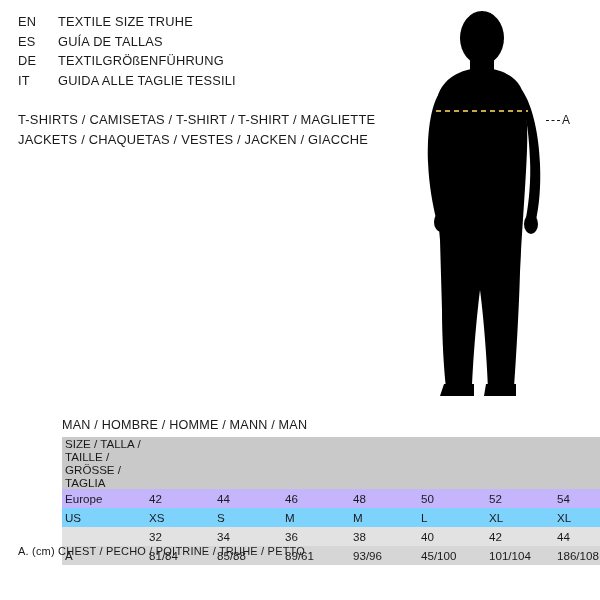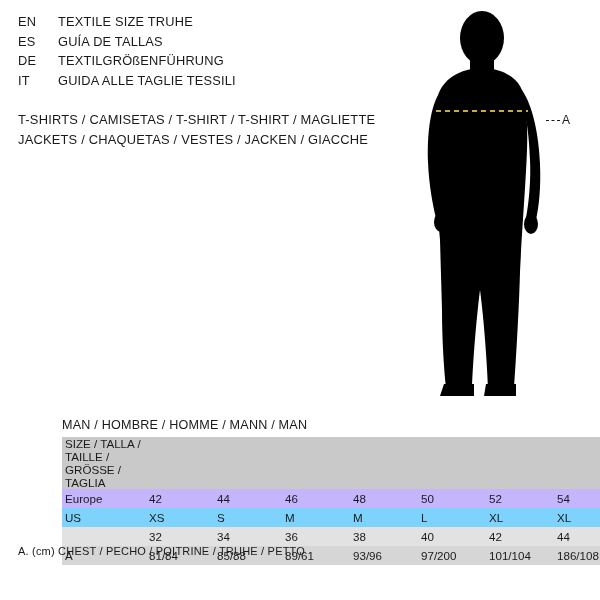--- a/index.html
+++ b/index.html
@@ -254,21 +254,21 @@
           <td class="col-val">42</td>
           <td class="col-val">44</td>
           <td class="col-val">46</td>
         </tr>
         <tr class="row-d">
           <td class="col-label">A</td>
           <td class="col-val">81/84</td>
           <td class="col-val">85/88</td>
           <td class="col-val">89/61</td>
           <td class="col-val">93/96</td>
-          <td class="col-val">97/200</td>
+          <td class="col-val">45/100</td>
           <td class="col-val">101/104</td>
           <td class="col-val">186/108</td>
           <td class="col-val">109/112</td>
         </tr>
       </tbody>
     </table>
   </div>
 
   <div class="footnote">A. (cm) CHEST / PECHO / POITRINE / TRUHE / PETTO</div>
 

